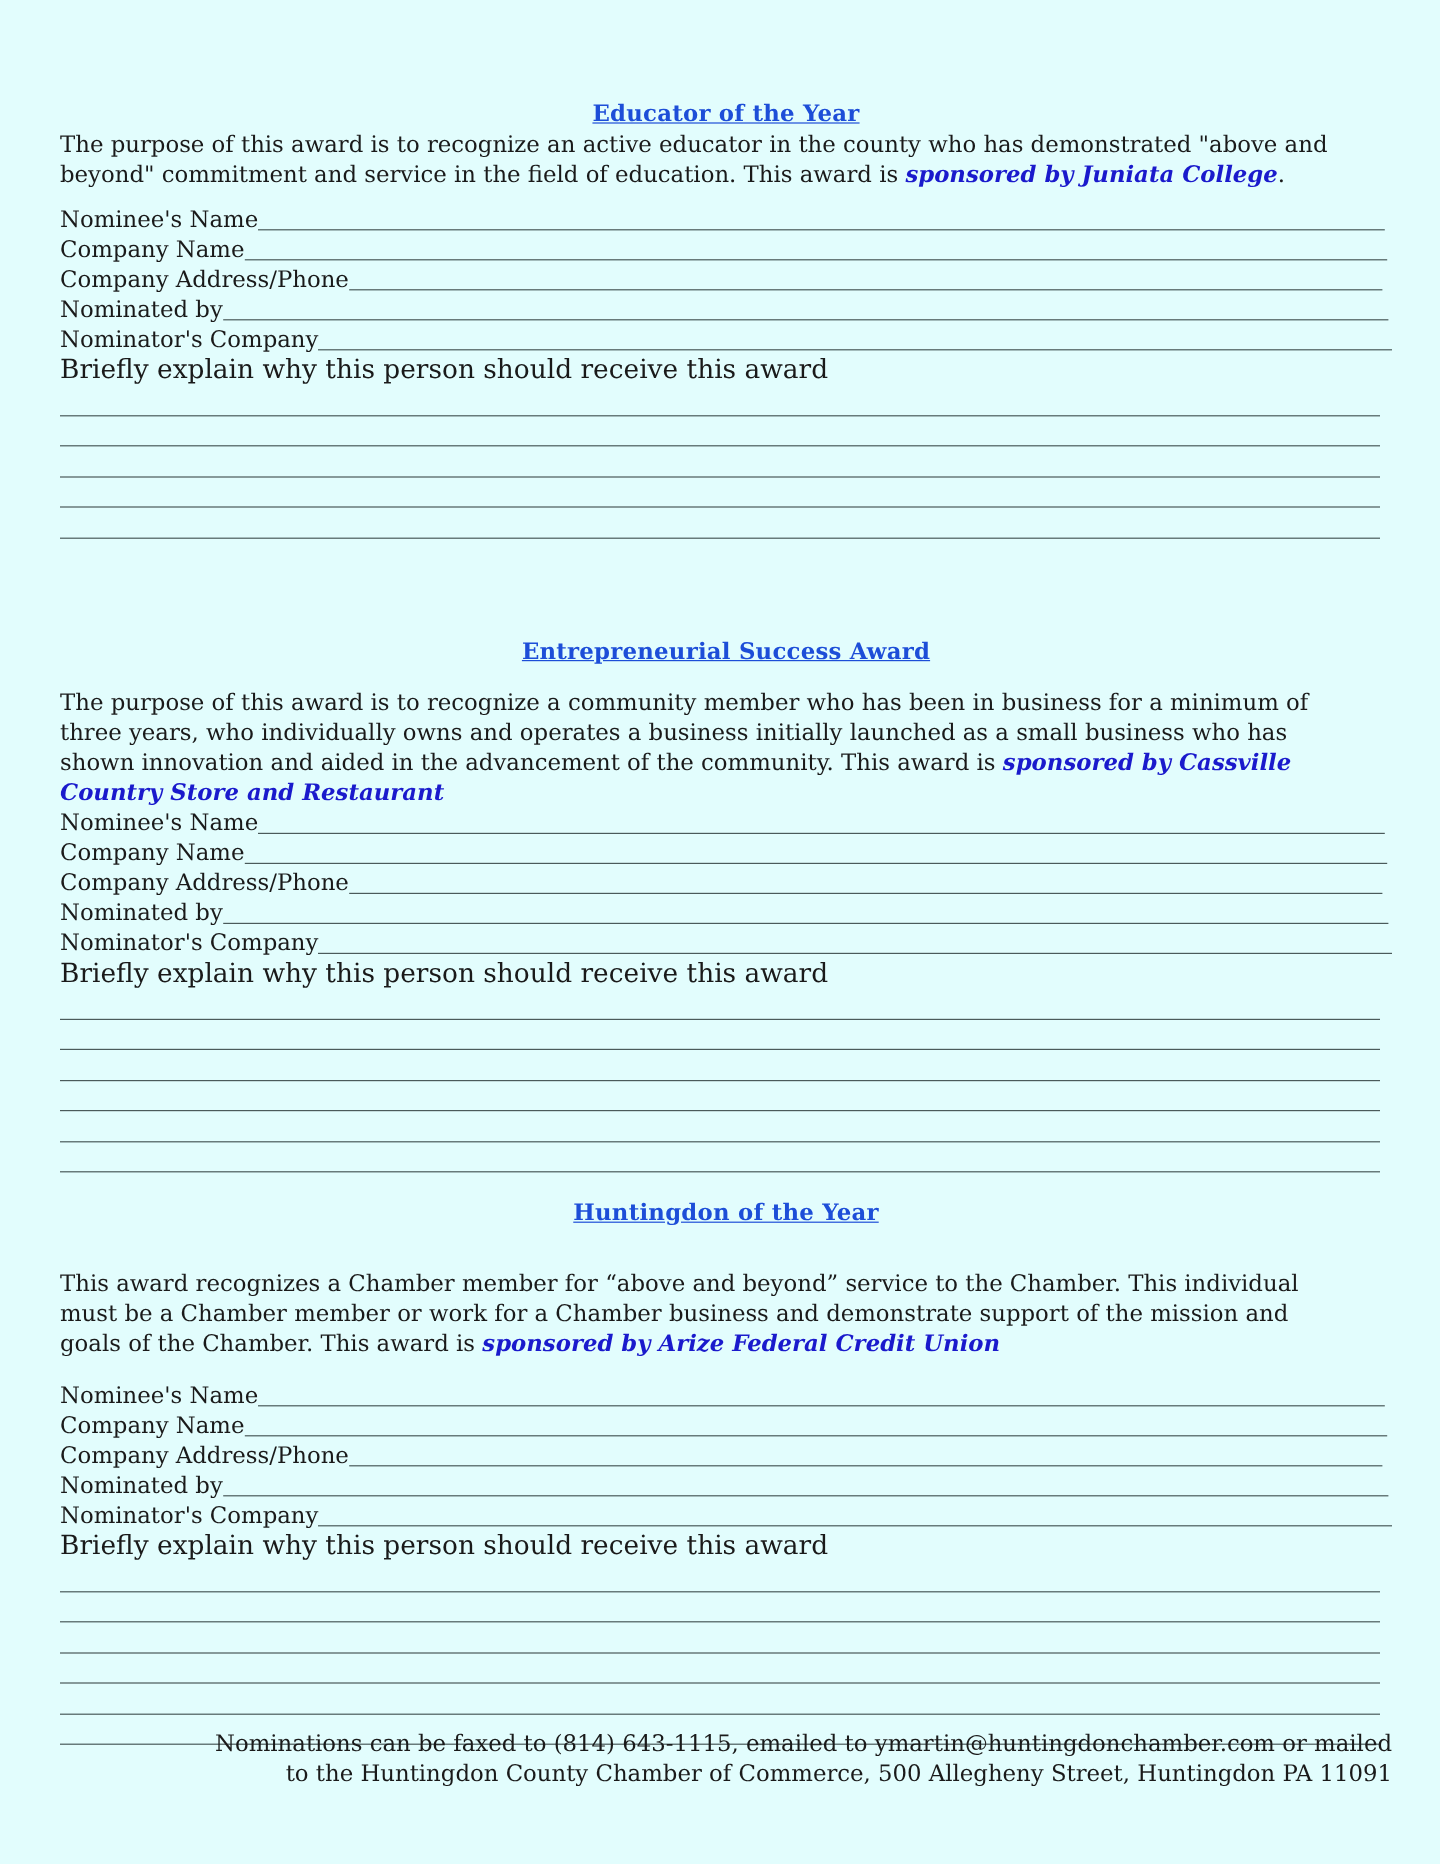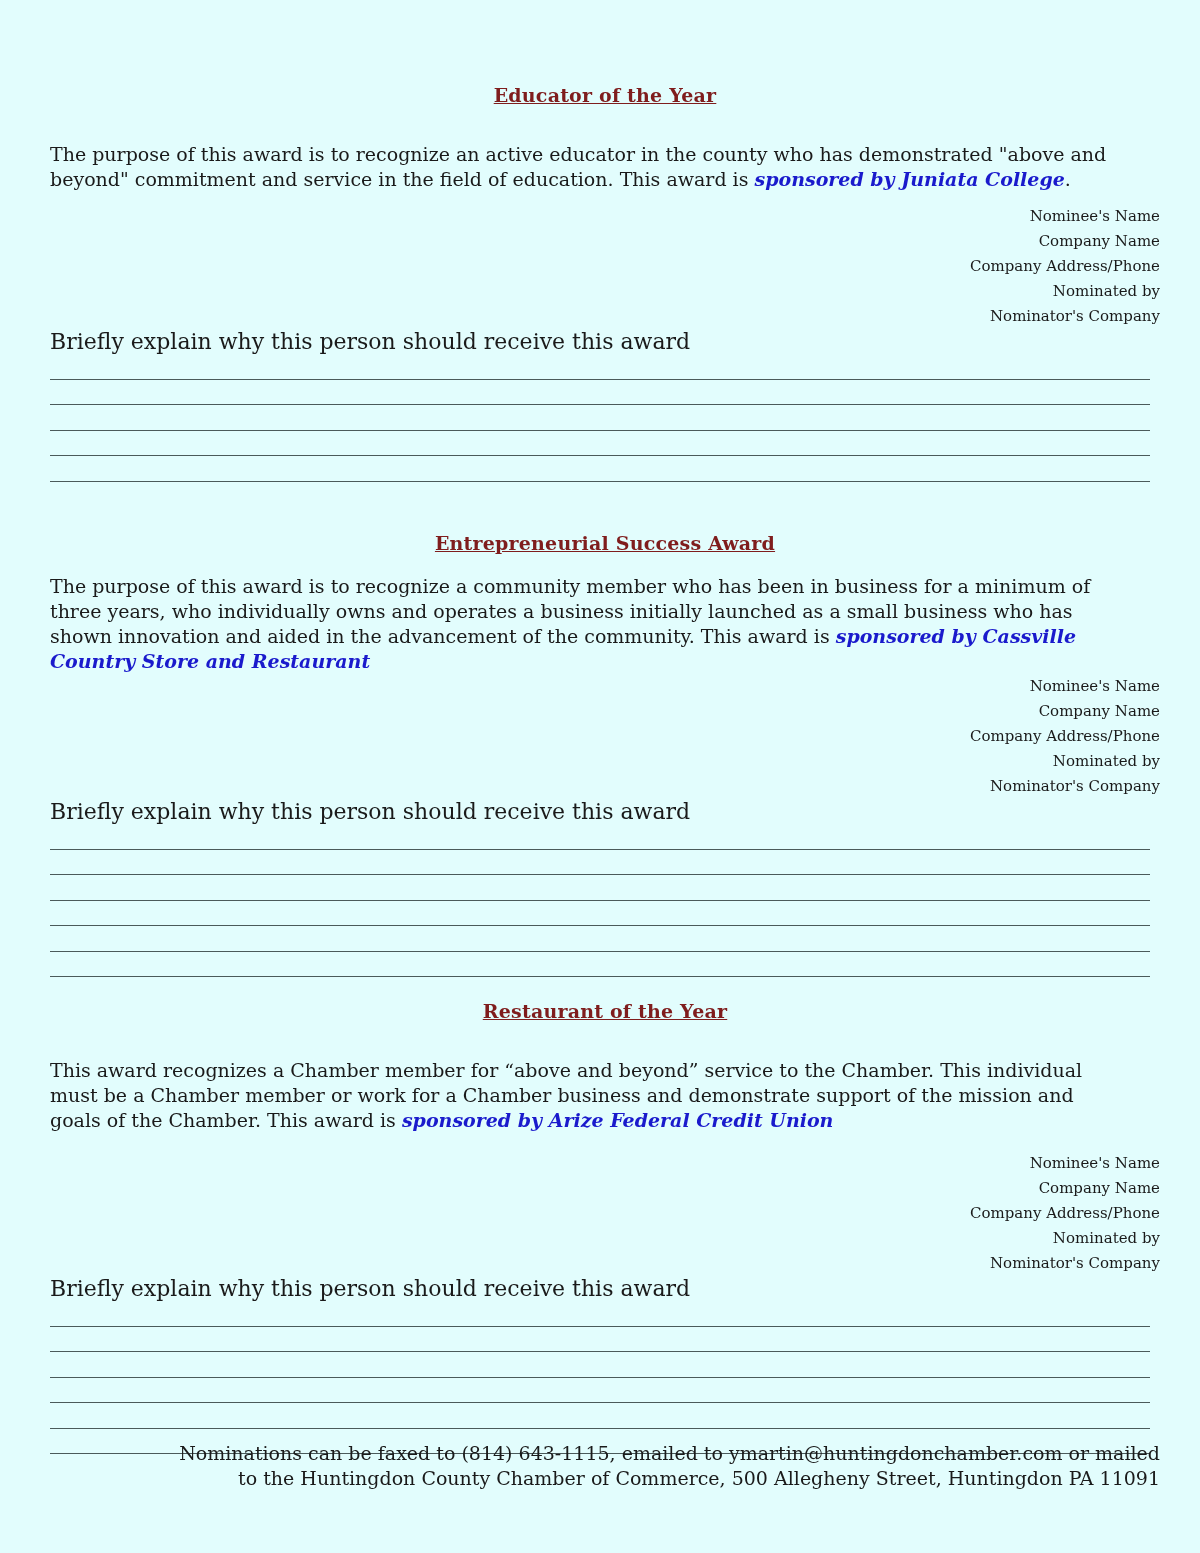--- a/index.html
+++ b/index.html
@@ -7,36 +7,36 @@
     width: 1200px; height: 1553px;
     background: #e2fdfd;
     font-family: "DejaVu Serif", "Liberation Serif", serif;
     color: #1a1a1a;
     position: relative;
     overflow: hidden;
   }
   .page { position: absolute; left: 50px; top: 0; width: 1110px; }
   .title {
     text-align: center;
-    color: #7f1d1d;
+    color: #1d4ed8;
     font-weight: bold;
     text-decoration: underline;
     font-size: 19px;
     letter-spacing: 0.2px;
     margin: 0;
   }
   .desc {
     font-size: 19px;
     line-height: 25px;
     margin: 0;
   }
   .sponsor { color: #1a1acc; font-weight: bold; font-style: italic; }
   .field {
     display: flex; align-items: flex-end;
-    font-size: 15px; line-height: 25px; height: 25px; flex-direction: column;
+    font-size: 19px; line-height: 25px; height: 25px;
   }
   .field .lbl { white-space: nowrap; }
   .field .fill { flex: 1; border-bottom: 1.5px solid #4a5a5a; margin-bottom: 4px; height: 1px; }
   .field.w0 .fill { margin-right: 6px; }
   .field.w1 .fill { margin-right: 4px; }
   .field.w2 .fill { margin-right: 8px; }
   .field.w3 .fill { margin-right: 3px; }
   .field.w4 .fill { margin-right: 0px; }
   .prompt { font-size: 22px; line-height: 25px; height: 25px; }
   .blank { width: 1100px; border-bottom: 1.5px solid #4a5a5a; height: 24.5px; }
@@ -46,21 +46,21 @@
     text-align: right; font-size: 19px; line-height: 25px;
   }
 </style>
 </head>
 <body>
 
 <div class="page">
 
   <div class="section" style="top:84px;">
     <h2 class="title">Educator of the Year</h2>
-    <p class="desc" style="margin-top:36px; width:1080px;"><span>The purpose of this award is to recognize an active educator in the county who has demonstrated "above and beyond" commitment and service in the field of education. This award is </span><span class="sponsor">sponsored by Juniata College</span><span>.</span></p>
+    <p class="desc" style="margin-top:3px; width:1080px;"><span>The purpose of this award is to recognize an active educator in the county who has demonstrated "above and beyond" commitment and service in the field of education. This award is </span><span class="sponsor">sponsored by Juniata College</span><span>.</span></p>
     <div style="margin-top:12px;">
       <div class="field w0">
           <span class="lbl">Nominee's Name</span>
           <span class="fill"></span>
         </div>
       <div class="field w1">
           <span class="lbl">Company Name</span>
           <span class="fill"></span>
         </div>
       <div class="field w2">
@@ -116,21 +116,21 @@
           <div class="blank"></div>
           <div class="blank"></div>
           <div class="blank"></div>
           <div class="blank"></div>
           <div class="blank"></div>
         </div>
     </div>
   </div>
 
   <div class="section" style="top:1000px;">
-    <h2 class="title">Restaurant of the Year</h2>
+    <h2 class="title">Huntingdon of the Year</h2>
     <p class="desc" style="margin-top:36px; width:1080px;"><span>This award recognizes a Chamber member for “above and beyond” service to the Chamber. This individual must be a Chamber member or work for a Chamber business and demonstrate support of the mission and goals of the Chamber.  This award is </span><span class="sponsor">sponsored by Arize Federal Credit Union</span><span></span></p>
     <div style="margin-top:18px;">
       <div class="field w0">
           <span class="lbl">Nominee's Name</span>
           <span class="fill"></span>
         </div>
       <div class="field w1">
           <span class="lbl">Company Name</span>
           <span class="fill"></span>
         </div>

